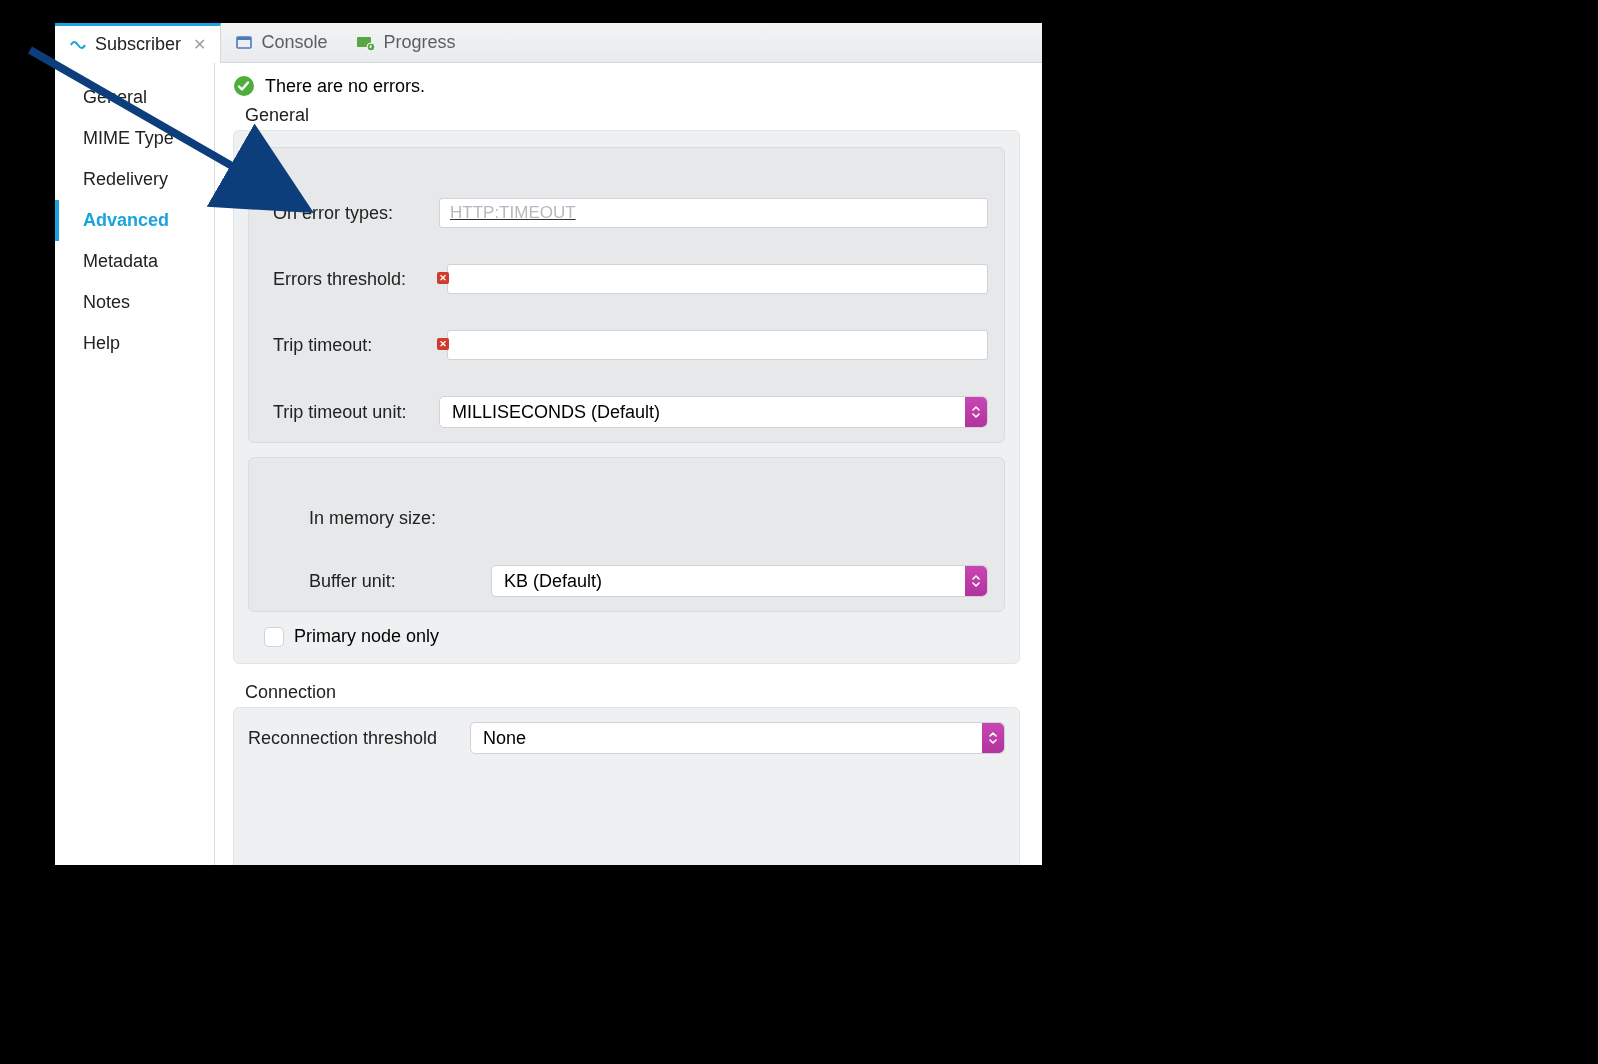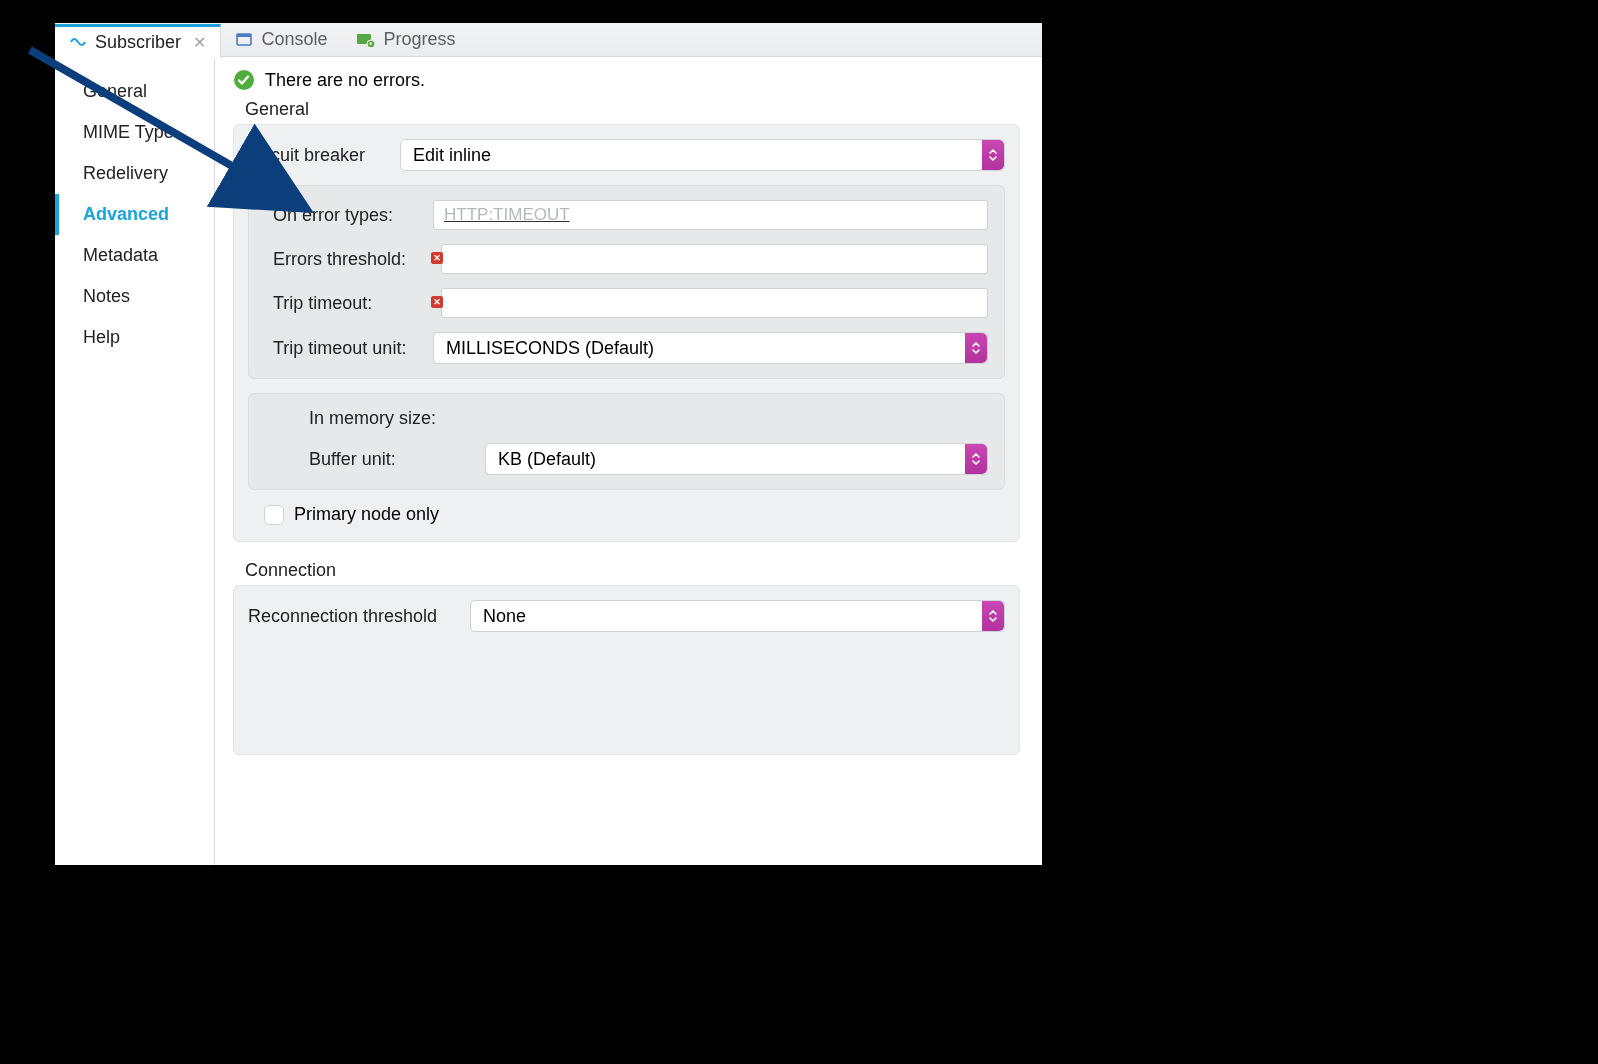--- a/index.html
+++ b/index.html
@@ -17,22 +17,22 @@
     top: 23px;
     width: 987px;
     height: 842px;
     background: #fff;
     display: flex;
     flex-direction: column;
   }
   
   .tabbar {
     display: flex;
-    align-items: center;
-    height: 34px;
+    align-items: flex-end;
+    height: 40px;
     background: linear-gradient(#f2f3f5, #e9ebee);
     border-bottom: 1px solid #d5d7da;
   }
   .tab {
     display: flex;
     align-items: center;
     height: 100%;
     padding: 0 14px;
     gap: 8px;
     color: #5b5e63;
@@ -113,21 +113,21 @@
     color: #222;
   }
   .subgroup {
     background: #e6e8ea;
     border: 1px solid #dadcde;
     border-radius: 6px;
     padding: 14px 16px;
     margin-top: 2px;
     margin-bottom: 14px;
   }
-  .subgroup .row { gap: 10px; }
+  .subgroup .row { gap: 16px; margin-top: 36px; }
   .subgroup .label { width: 158px; padding-left: 8px; }
   .subgroup .label.indent { padding-left: 44px; width: 210px; }
   .select {
     flex: 1;
     display: flex;
     align-items: center;
     justify-content: space-between;
     background: #fff;
     border: 1px solid #cfd2d6;
     border-radius: 5px;
@@ -249,31 +249,20 @@
               <path d="M6 11.5 l3 3 6-7" stroke="#fff" stroke-width="2.4" fill="none" stroke-linecap="round" stroke-linejoin="round"></path>
             </svg>
         </span>
         <span>There are no errors.</span>
       </div>
 
       <div class="section-title">General</div>
 
       <div class="group">
 
-        <div class="row">
-          <div class="label" style="width:140px">Circuit breaker</div>
-          <div class="select">
-            <span>Edit inline</span>
-            <span class="knob">
-              <svg width="10" height="16" viewBox="0 0 10 16">
-                  <path d="M2 6 L5 3 L8 6 M2 10 L5 13 L8 10" stroke="#fff" stroke-width="1.6" fill="none" stroke-linecap="round" stroke-linejoin="round"></path>
-                </svg>
-            </span>
-          </div>
-        </div>
 
         <div class="subgroup">
           <div class="row">
             <div class="label">On error types:</div>
             <input class="input" placeholder="HTTP:TIMEOUT" style="">
           </div>
           <div class="row">
             <div class="label">Errors threshold:</div>
             <div class="input-with-err">
               <span class="err-marker">✕</span>

